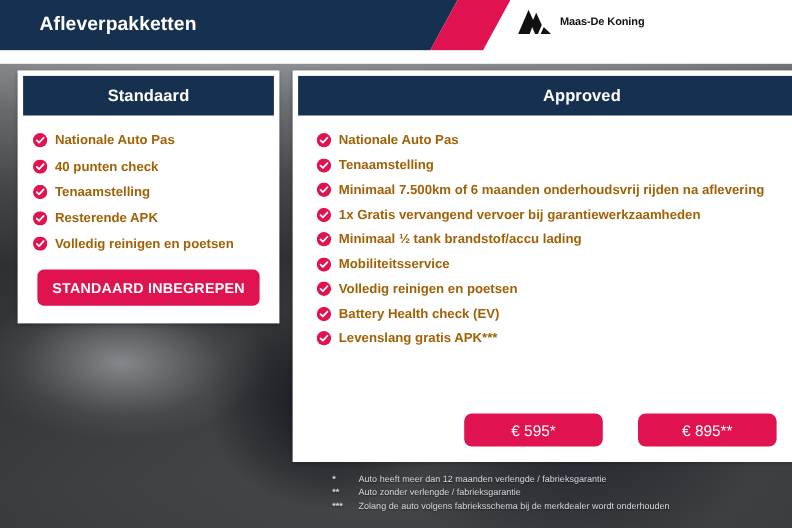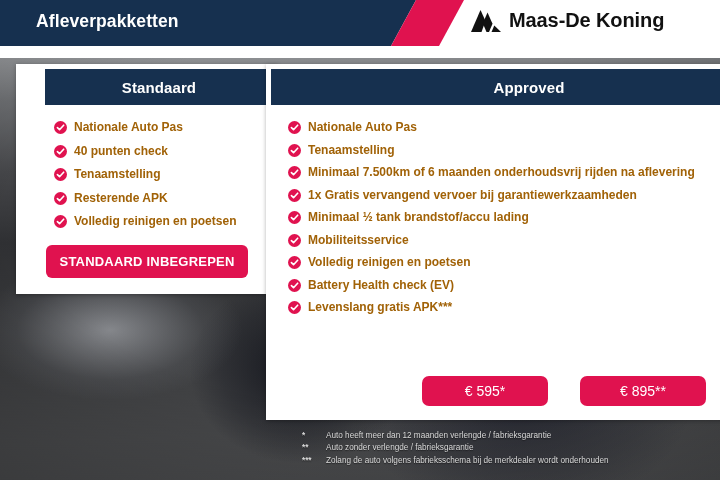--- a/index.html
+++ b/index.html
@@ -74,34 +74,34 @@
   .brand {
     position: absolute;
     left: 471px;
     top: 9px;
     display: flex;
     align-items: center;
     gap: 8px;
   }
   .brand-mark { display: block; }
   .brand-name {
-    font-size: 20px;
+    font-size: 10px;
     font-weight: bold;
     color: #111111;
     letter-spacing: -0.1px;
     white-space: nowrap;
   }
 
   
   .card {
     position: absolute;
     background: #ffffff;
     box-shadow: 0 1px 4px rgba(0,0,0,0.30);
   }
-  .card-standard { left: 16px;  top: 64px; width: 238px; height: 230px; padding-left: 24px; }
+  .card-standard { left: 16px;  top: 64px; width: 238px; height: 230px; }
   .card-approved { left: 266px; top: 64px; width: 526px; height: 356px; }
 
   .card-head {
     margin: 5px 5px 0 5px;
     background: #16304f;
     height: 36px;
     display: flex;
     align-items: center;
     justify-content: center;
   }

